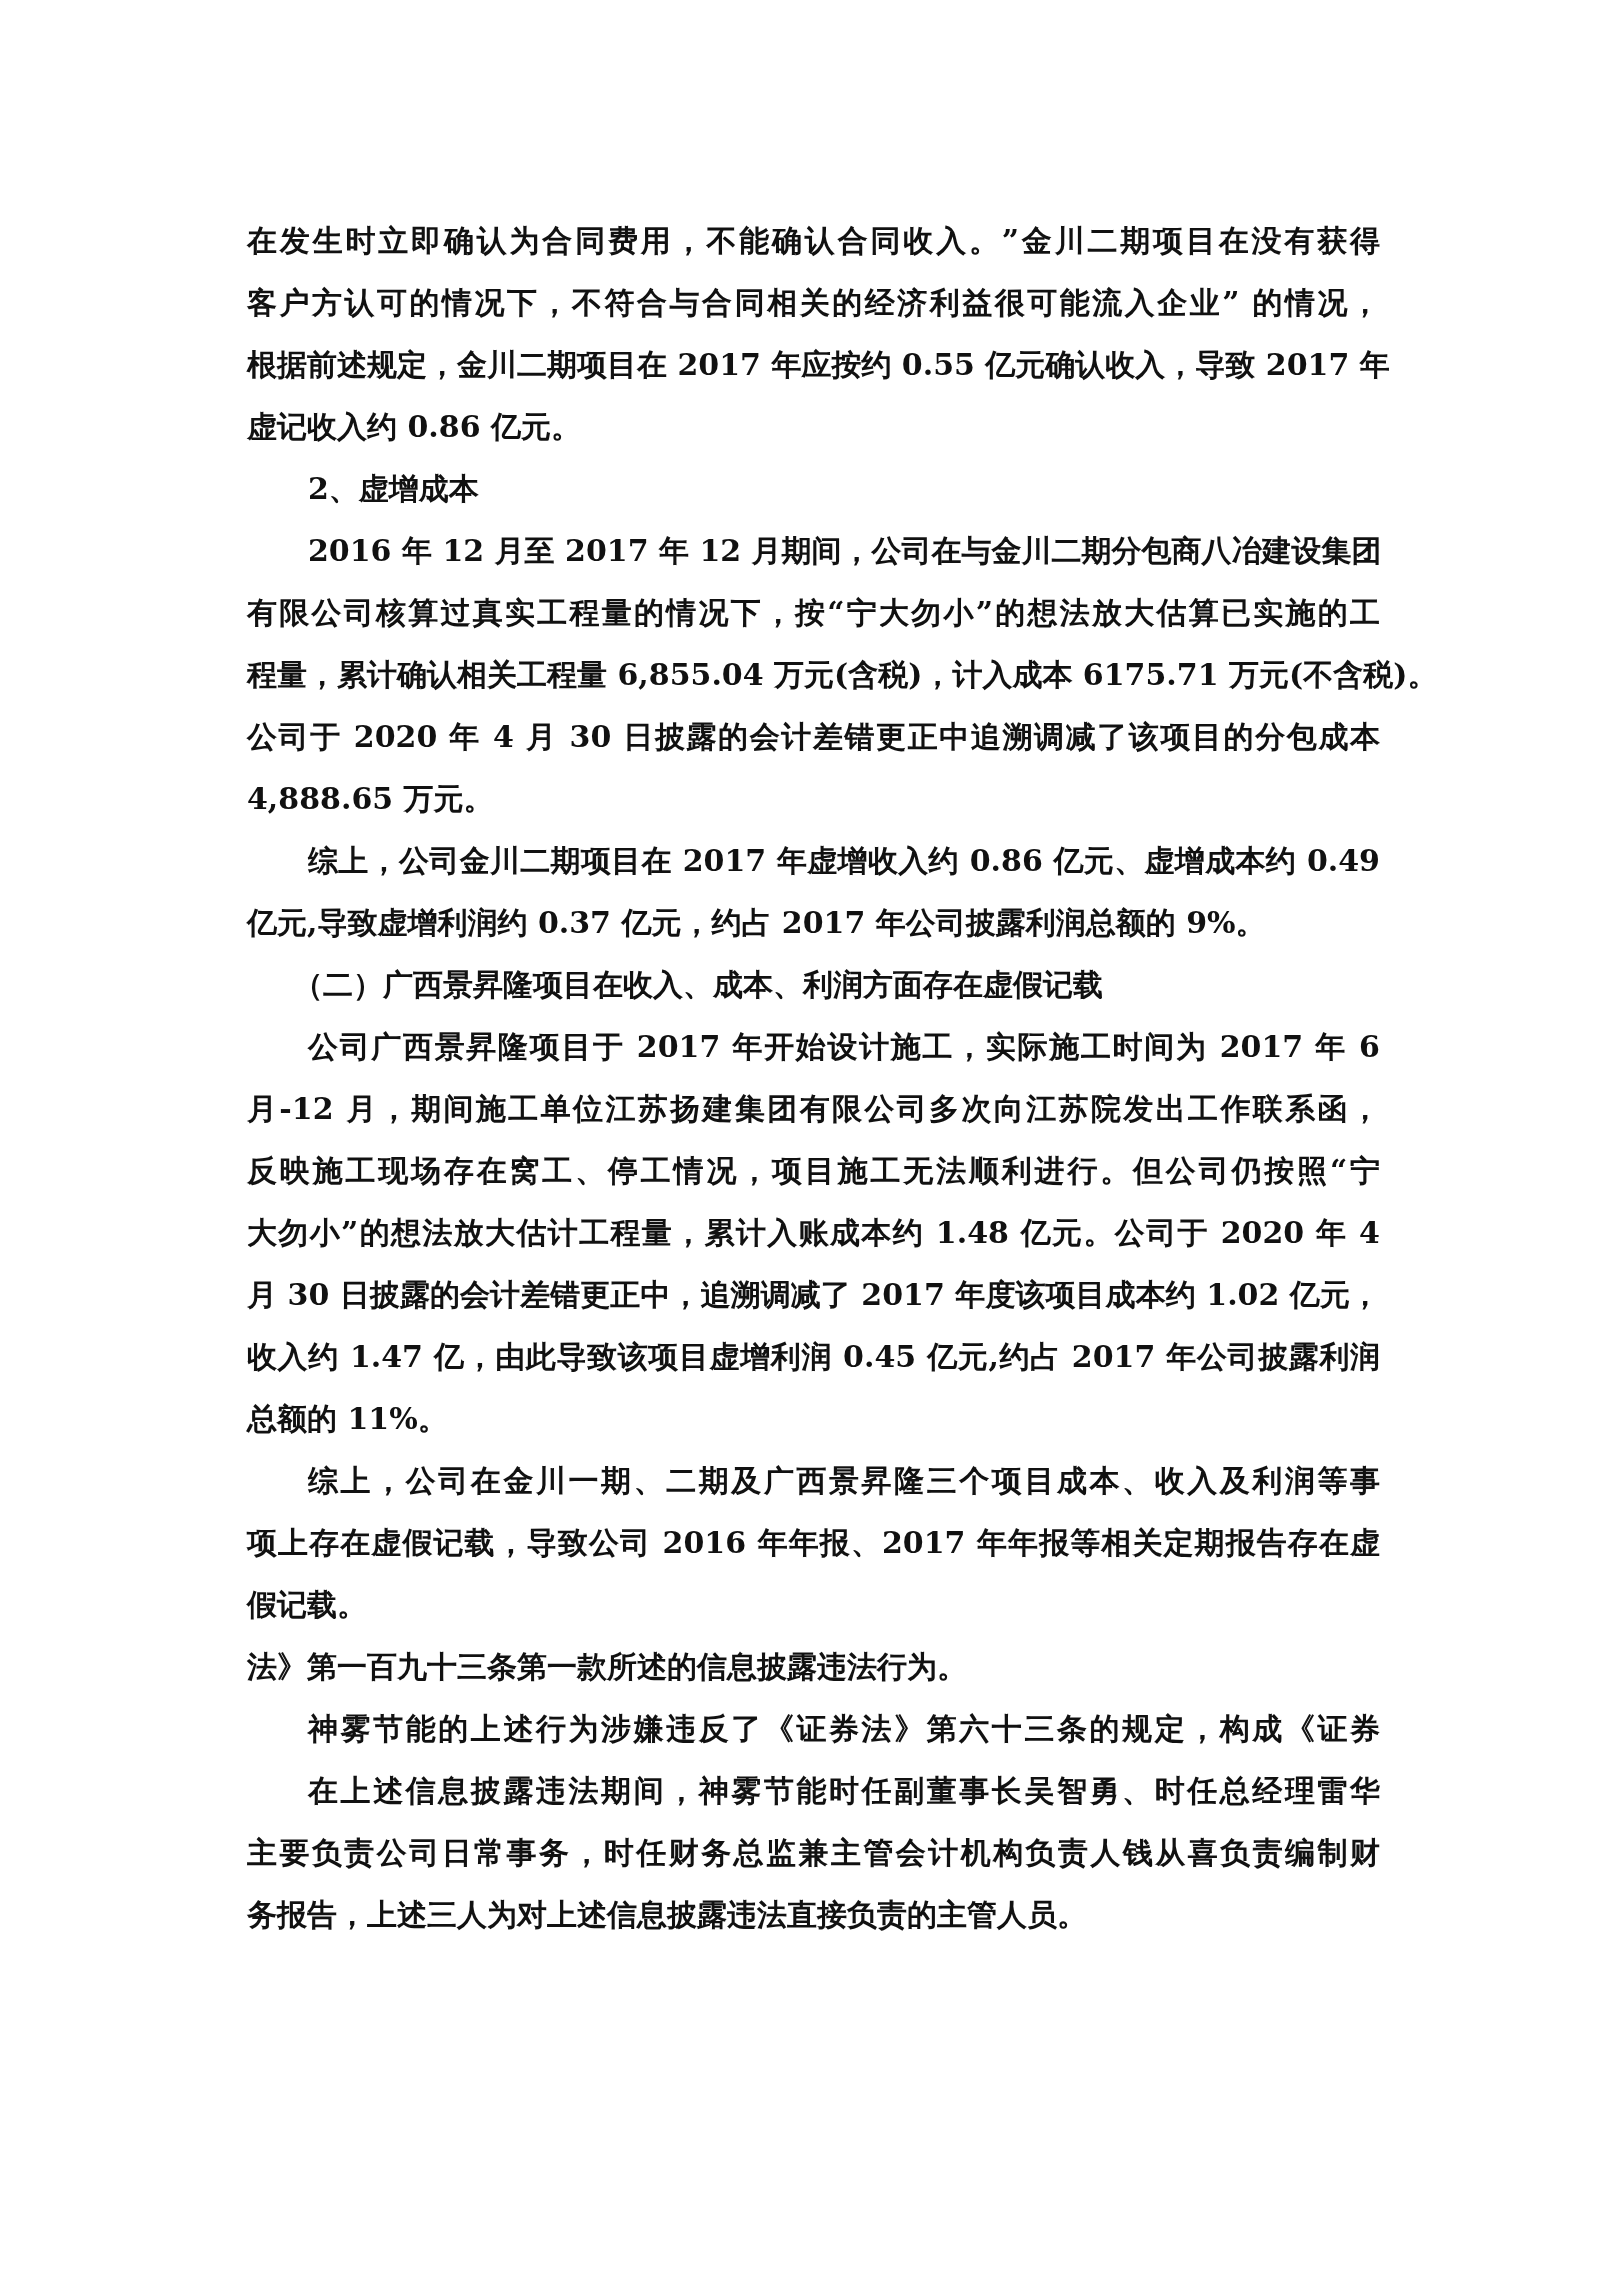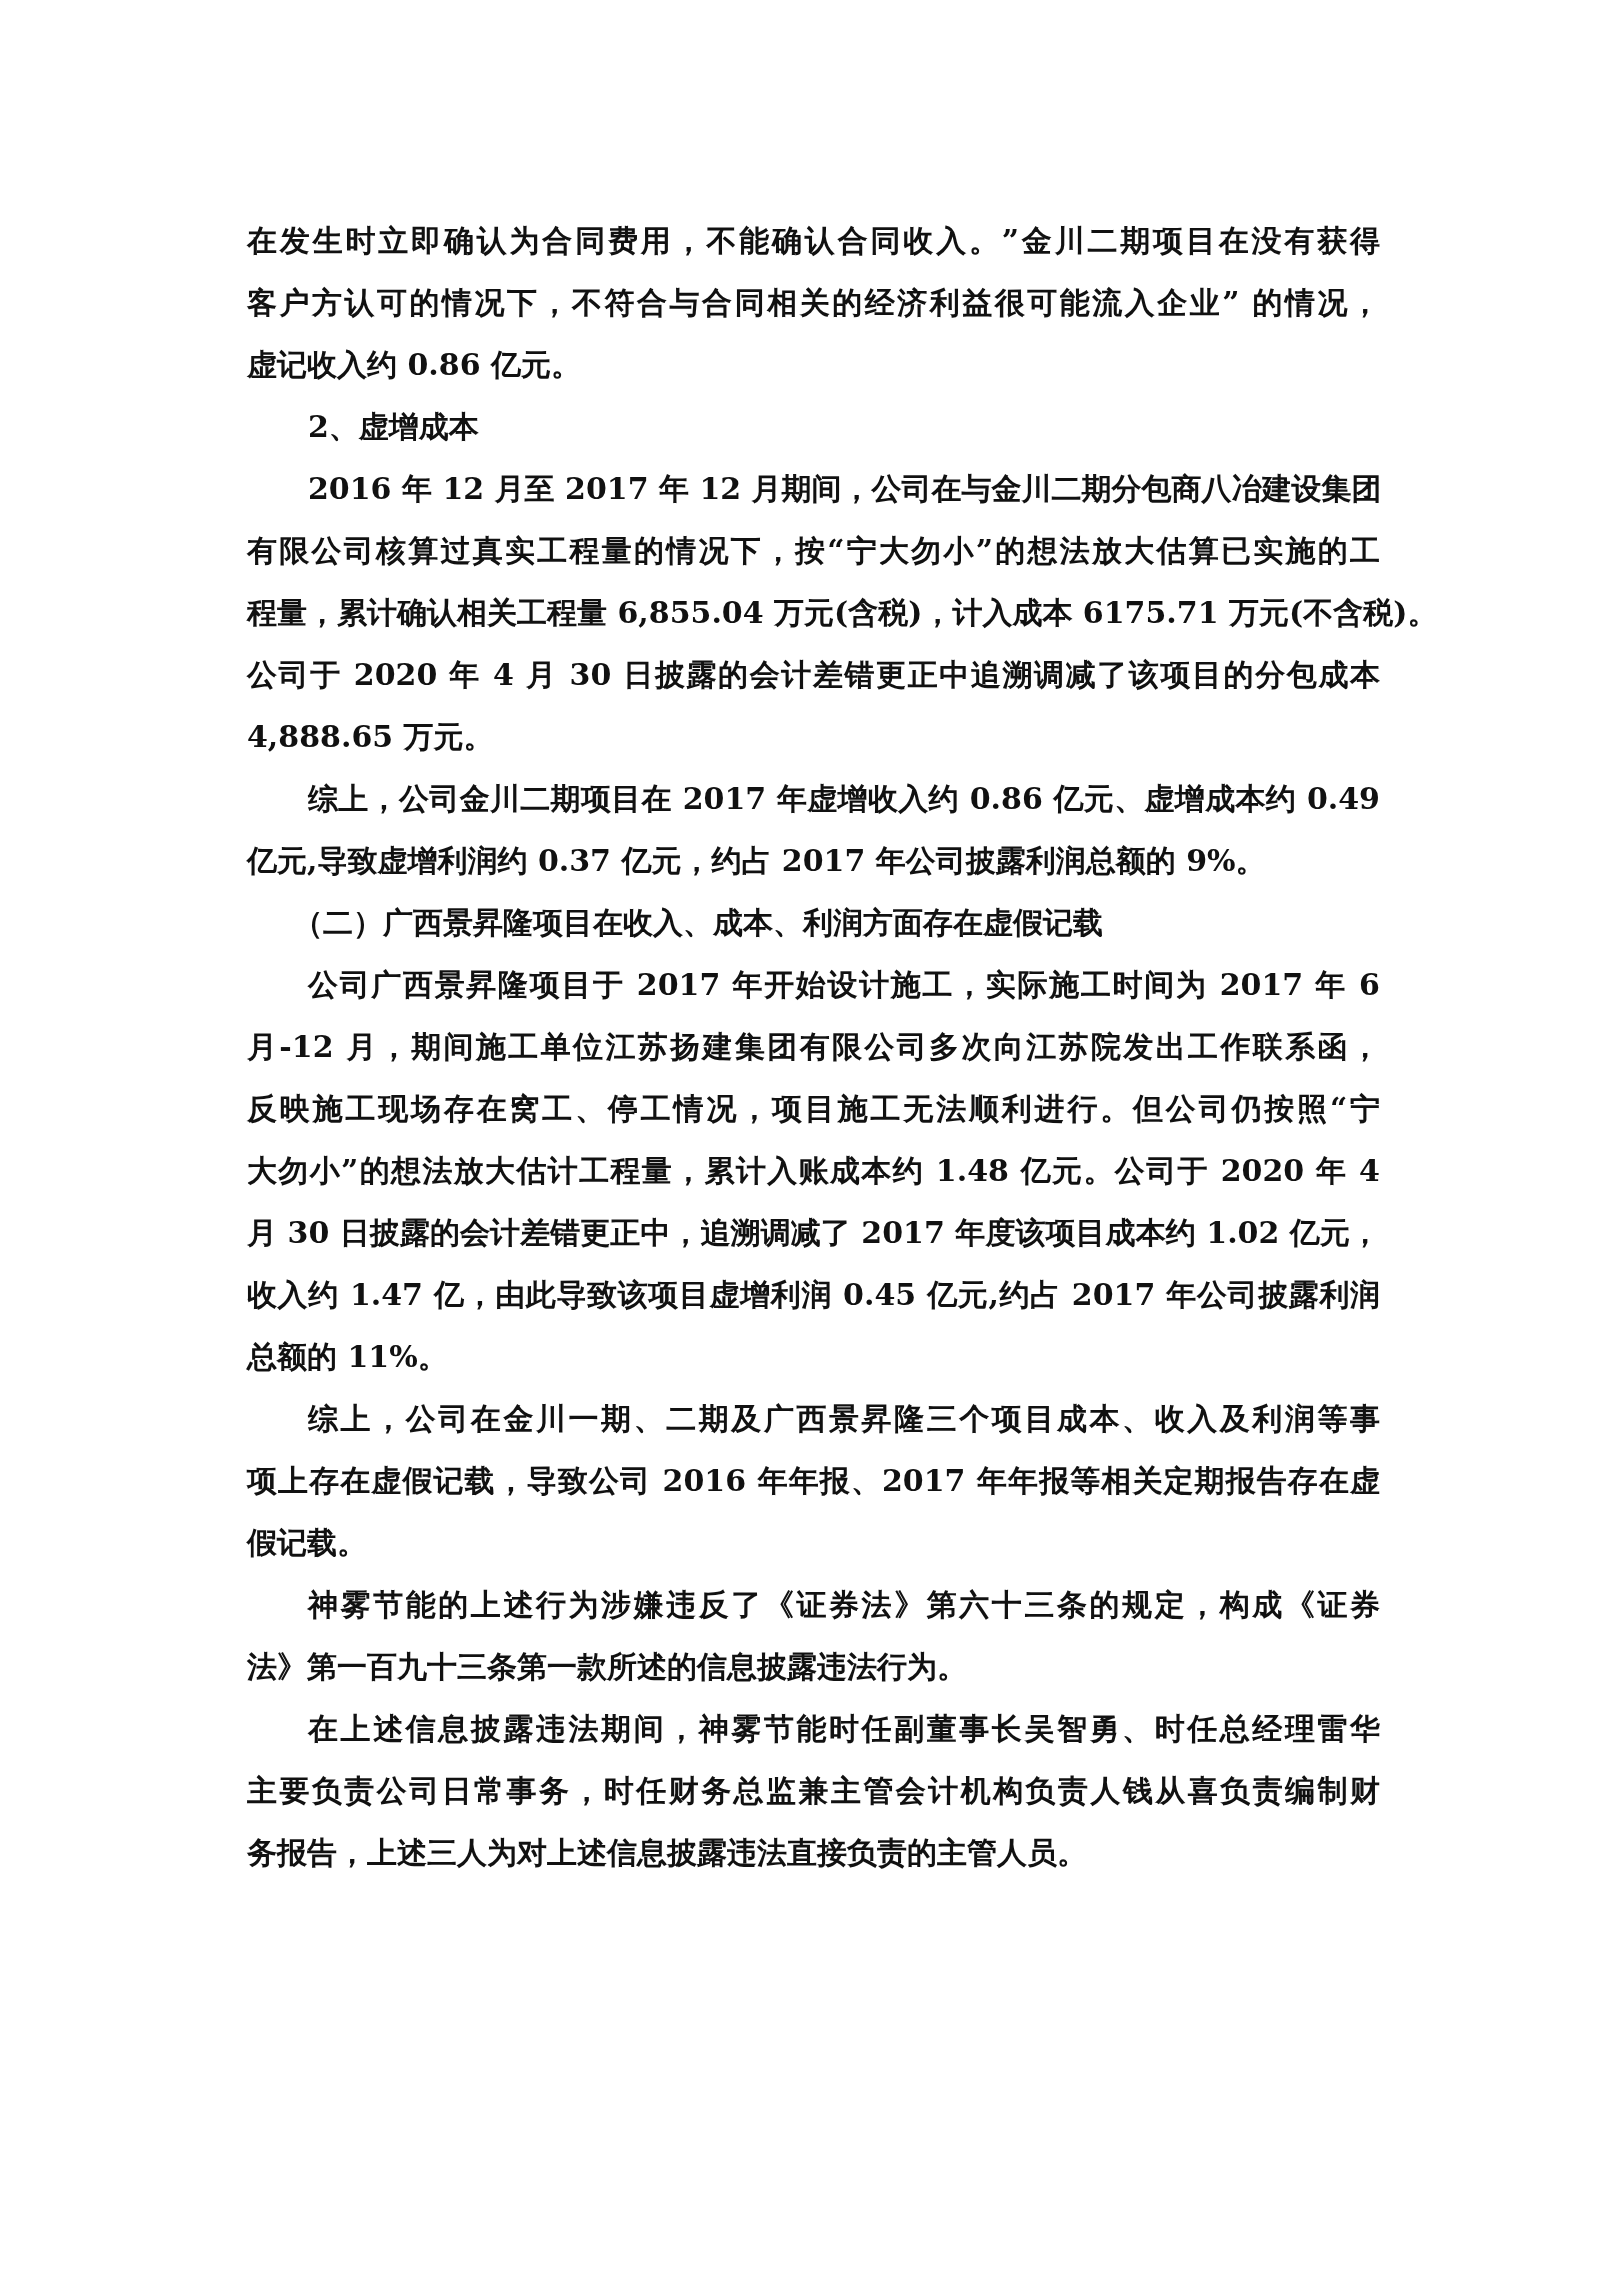--- a/index.html
+++ b/index.html
@@ -51,20 +51,21 @@
     }
   </style>
 </head>
 <body>
 
 <div class="page">
 
   <p class="para">
     <span class="line">在发生时立即确认为合同费用，不能确认合同收入。”金川二期项目在没有获得</span>
     <span class="line">客户方认可的情况下，不符合与合同相关的经济利益很可能流入企业” 的情况，</span>
+    <span class="line">根据前述规定，金川二期项目在 2017 年应按约 0.55 亿元确认收入，导致 2017  年</span>
     <span class="line last">虚记收入约 0.86 亿元。</span>
   </p>
 
   <p class="para heading">
     <span class="line last">2、虚增成本</span>
   </p>
 
   <p class="para indent">
     <span class="line">2016 年 12 月至 2017 年 12 月期间，公司在与金川二期分包商八冶建设集团</span>
     <span class="line" style="text-indent:0">有限公司核算过真实工程量的情况下，按“宁大勿小”的想法放大估算已实施的工</span>
@@ -93,22 +94,22 @@
   </p>
 
   <p class="para indent">
     <span class="line">综上，公司在金川一期、二期及广西景昇隆三个项目成本、收入及利润等事</span>
     <span class="line" style="text-indent:0">项上存在虚假记载，导致公司 2016 年年报、2017 年年报等相关定期报告存在虚</span>
     <span class="line last" style="text-indent:0">假记载。</span>
   </p>
 
 
   <p class="para indent">
+    <span class="line last" style="text-indent:0">法》第一百九十三条第一款所述的信息披露违法行为。</span>
     <span class="line">神雾节能的上述行为涉嫌违反了《证券法》第六十三条的规定，构成《证券</span>
-    <span class="line last" style="text-indent:0">法》第一百九十三条第一款所述的信息披露违法行为。</span>
   </p>
 
   <p class="para indent">
     <span class="line">在上述信息披露违法期间，神雾节能时任副董事长吴智勇、时任总经理雷华</span>
     <span class="line" style="text-indent:0">主要负责公司日常事务，时任财务总监兼主管会计机构负责人钱从喜负责编制财</span>
     <span class="line last" style="text-indent:0">务报告，上述三人为对上述信息披露违法直接负责的主管人员。</span>
   </p>
 
 </div>
 

